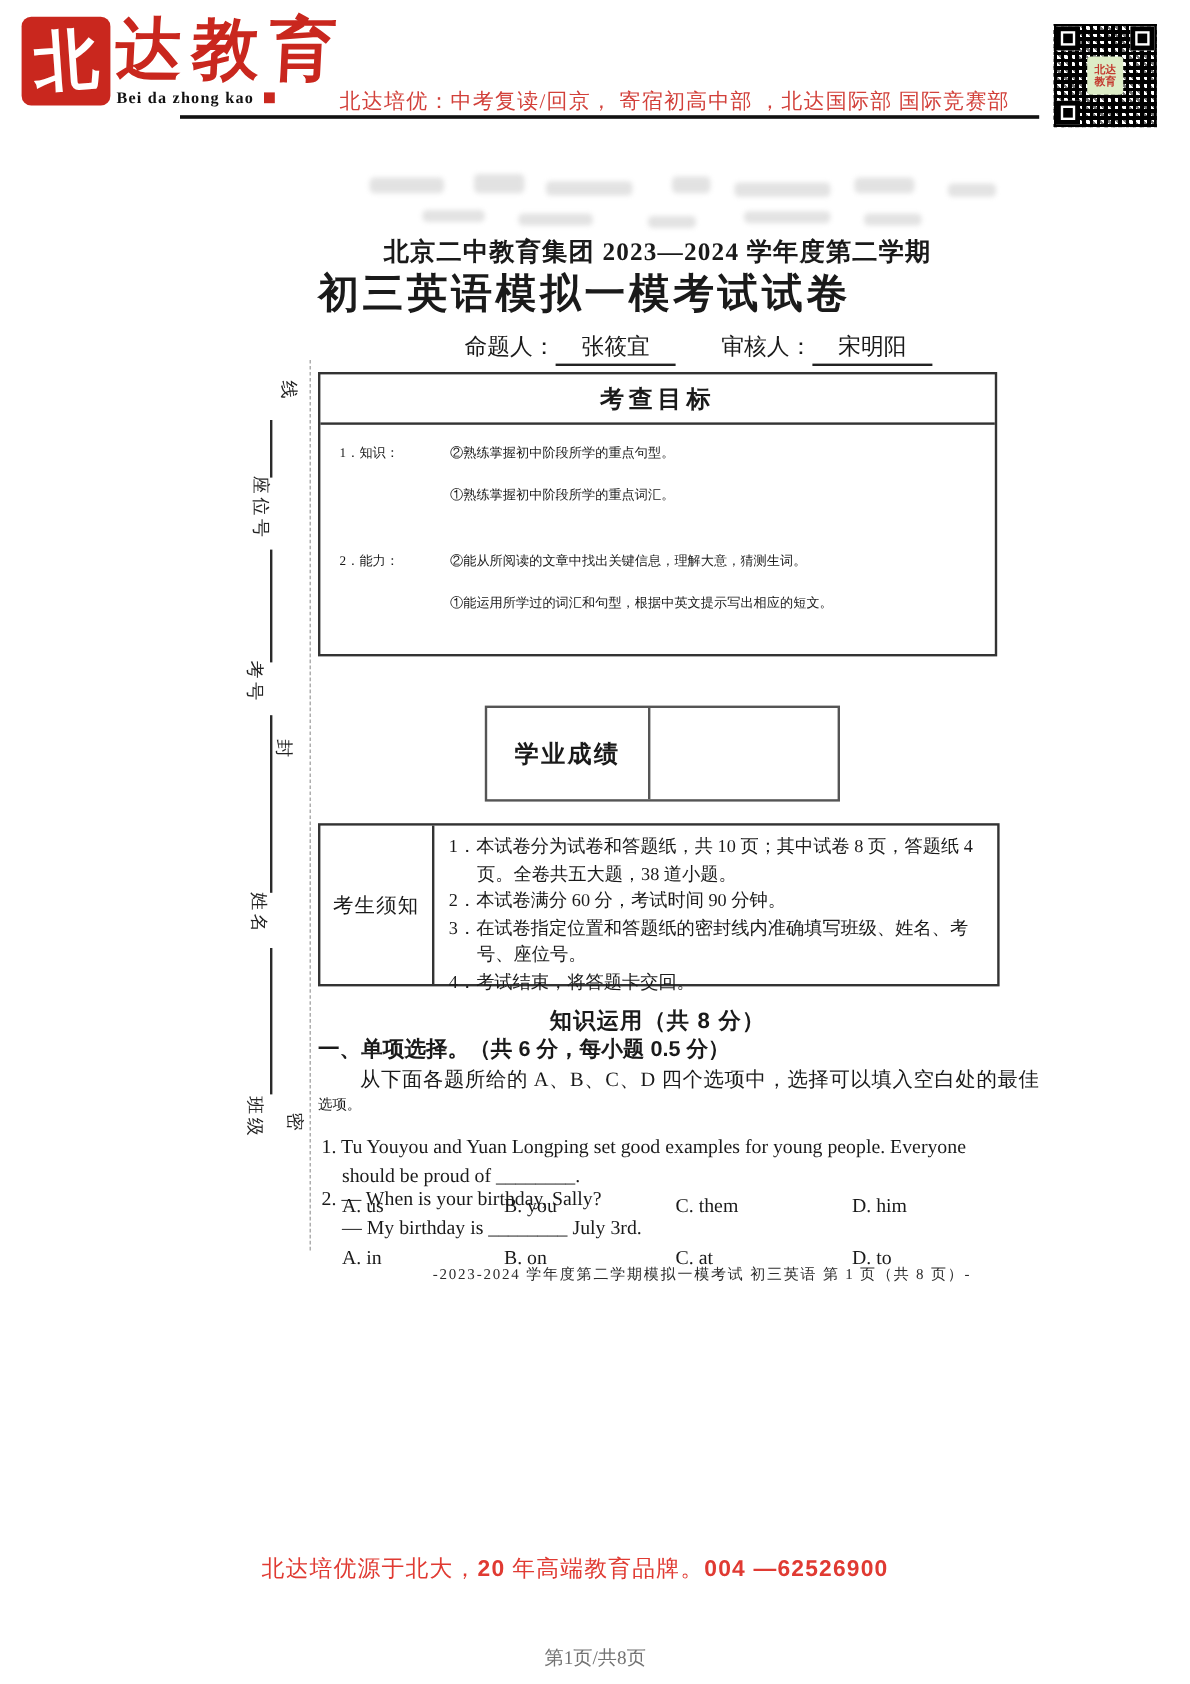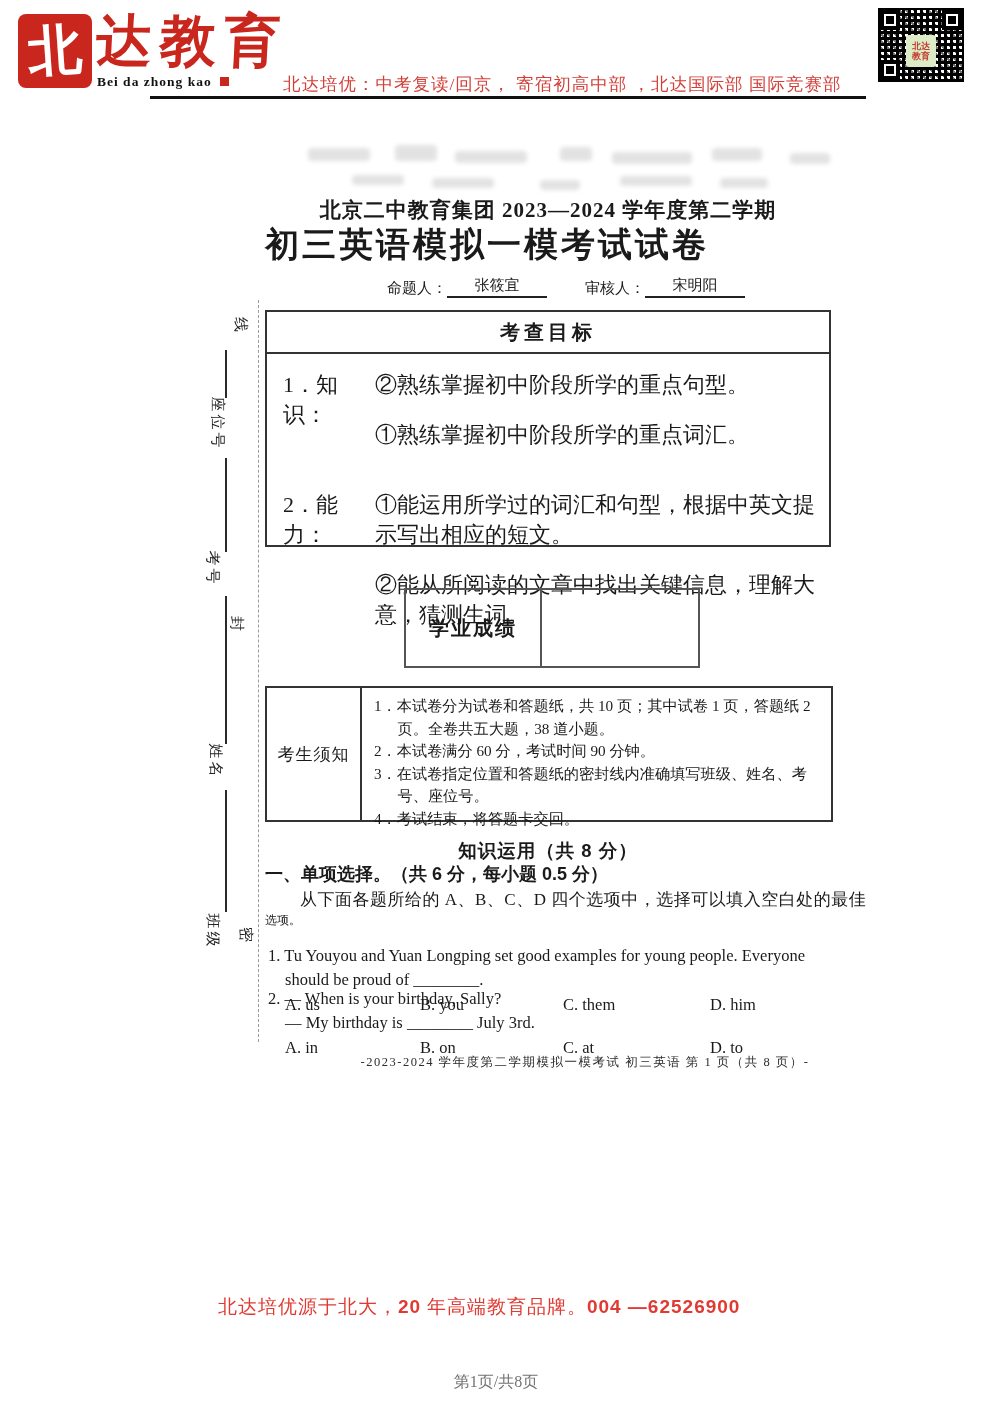--- a/index.html
+++ b/index.html
@@ -12,51 +12,51 @@
                background:#c9271e; border-radius:8px; display:flex; align-items:center; justify-content:center; }
   .seal-logo span { color:#fff; font-size:54px; font-weight:bold; font-family:"Liberation Serif", serif; transform:rotate(-4deg); }
   .brand-name { position:absolute; left:96px; top:4px; font-size:56px; font-weight:900;
                 color:#c9271e; letter-spacing:8px; font-family:"Liberation Serif", serif; transform:skewX(-3deg); }
   .brand-sub { position:absolute; left:97px; top:74px; font-size:13.5px; font-weight:bold; letter-spacing:1px; color:#111; }
   .brand-sub .sq { display:inline-block; width:9px; height:9px; background:#c9271e; margin-left:8px; }
   .tagline { position:absolute; left:283px; top:72px; font-size:17.5px; color:#d2403a; letter-spacing:1px; }
   .head-rule { position:absolute; left:150px; top:96px; width:716px; height:3px; background:#111; }
 
   
-  .qr { position:absolute; left:878px; top:8px; width:86px; height:74px; background:#fff; overflow:hidden;
+  .qr { position:absolute; left:878px; top:20px; width:86px; height:86px; background:#fff; overflow:hidden;
         background-image:
           repeating-linear-gradient(45deg, rgba(0,0,0,.55) 0 2px, transparent 2px 5px),
           repeating-linear-gradient(90deg, #000 0 3px, transparent 3px 6px),
           repeating-linear-gradient(0deg, #000 0 3px, #fff 3px 6px); }
   .finder { position:absolute; width:20px; height:20px; border:4px solid #000; background:#fff; }
   .finder::after { content:""; position:absolute; left:2px; top:2px; width:8px; height:8px; background:#000; }
   .f-tl { left:2px; top:2px; } .f-tr { right:2px; top:2px; } .f-bl { left:2px; bottom:2px; }
   .qr-center { position:absolute; left:28px; top:27px; width:30px; height:32px; background:#dcecc6;
                border-radius:3px; display:flex; flex-direction:column; align-items:center; justify-content:center;
                font-size:9px; line-height:10px; color:#c43b30; font-weight:bold; }
 
   
   .blob { position:absolute; background:#9a9a9a; border-radius:4px; filter:blur(2px); opacity:.28; }
 
   
   .school-line { position:absolute; left:265px; top:196px; width:566px; text-align:center;
                  font-size:21px; font-weight:bold; letter-spacing:1px; }
   .paper-title { position:absolute; left:265px; top:222px; width:566px; text-align:left;
                  font-size:34px; font-weight:bold; letter-spacing:3px; font-family:"Liberation Sans", sans-serif; }
   .byline { position:absolute; left:265px; top:276px; width:566px; padding-left:122px;
-            font-size:15px; display:flex; align-items:flex-end; }
+            font-size:19px; display:flex; align-items:flex-start; }
   .byline .name { display:inline-block; min-width:100px; text-align:center; border-bottom:2px solid #222;
                   padding:0 20px 1px 20px; margin-right:38px; }
   .byline .name:last-child { margin-right:0; }
 
   
   .goals-box { position:absolute; left:265px; top:310px; width:566px; height:237px; border:2px solid #333; }
   .goals-head { height:42px; border-bottom:2px solid #333; display:flex; align-items:center; justify-content:center;
                 font-size:20px; font-weight:bold; letter-spacing:4px; font-family:"Liberation Sans", sans-serif; }
-  .goals-body { padding:16px 10px 0 16px; font-size:22px; }
+  .goals-body { padding:16px 10px 0 16px; font-size:11px; }
   .goal-item { display:grid; grid-template-columns:92px 1fr; margin-bottom:20px; }
   .goal-lines div { margin-bottom:20px; }
 
   
   .score-box { position:absolute; left:404px; top:588px; width:296px; height:80px; border:2px solid #555; display:flex; }
   .score-left { width:136px; border-right:2px solid #555; display:flex; align-items:center; justify-content:center;
                 font-size:20px; font-weight:bold; letter-spacing:2px; font-family:"Liberation Sans", sans-serif; }
   .score-right { flex:1; }
 
   
@@ -147,36 +147,36 @@
       <div class="goal-item">
         <span>1．知识：</span>
         <div class="goal-lines">
           <div>②熟练掌握初中阶段所学的重点句型。</div>
           <div>①熟练掌握初中阶段所学的重点词汇。</div>
         </div>
       </div>
       <div class="goal-item">
         <span>2．能力：</span>
         <div class="goal-lines">
+          <div>②能从所阅读的文章中找出关键信息，理解大意，猜测生词。</div>
           <div>①能运用所学过的词汇和句型，根据中英文提示写出相应的短文。</div>
-          <div>②能从所阅读的文章中找出关键信息，理解大意，猜测生词。</div>
         </div>
       </div>
     </div>
   </div>
 
   <div class="score-box">
     <div class="score-left">学业成绩</div>
     <div class="score-right"></div>
   </div>
 
   <div class="notice-box">
     <div class="notice-left">考生须知</div>
     <div class="notice-right">
-      <div>1．本试卷分为试卷和答题纸，共 10 页；其中试卷 1 页，答题纸 2 页。全卷共五大题，38 道小题。</div>
+      <div>1．本试卷分为试卷和答题纸，共 10 页；其中试卷 8 页，答题纸 4 页。全卷共五大题，38 道小题。</div>
       <div>2．本试卷满分 60 分，考试时间 90 分钟。</div>
       <div>3．在试卷指定位置和答题纸的密封线内准确填写班级、姓名、考号、座位号。</div>
       <div>4．考试结束，将答题卡交回。</div>
     </div>
   </div>
 
   <div class="sec-head">知识运用（共 8 分）</div>
   <div class="part-title">一、单项选择。（共 6 分，每小题 0.5 分）</div>
   <div class="instr1">从下面各题所给的 A、B、C、D 四个选项中，选择可以填入空白处的最佳</div>
   <div class="instr2">选项。</div>

